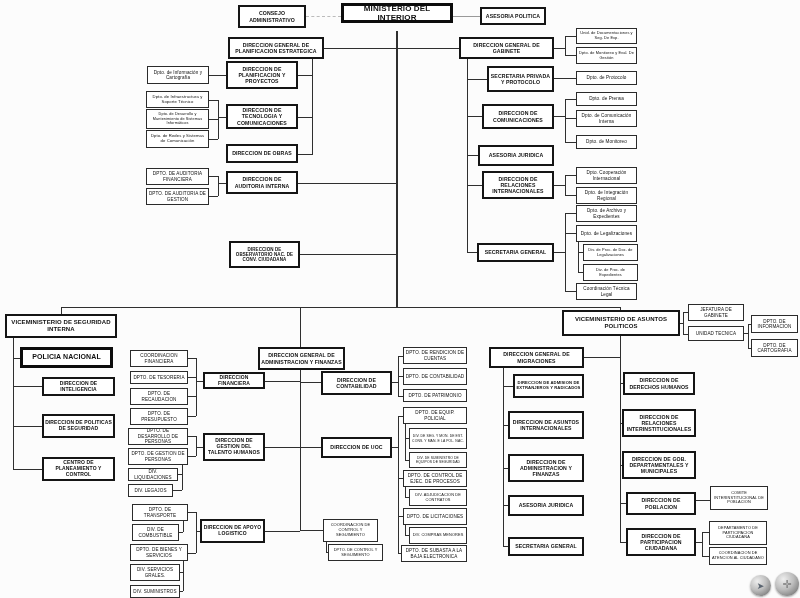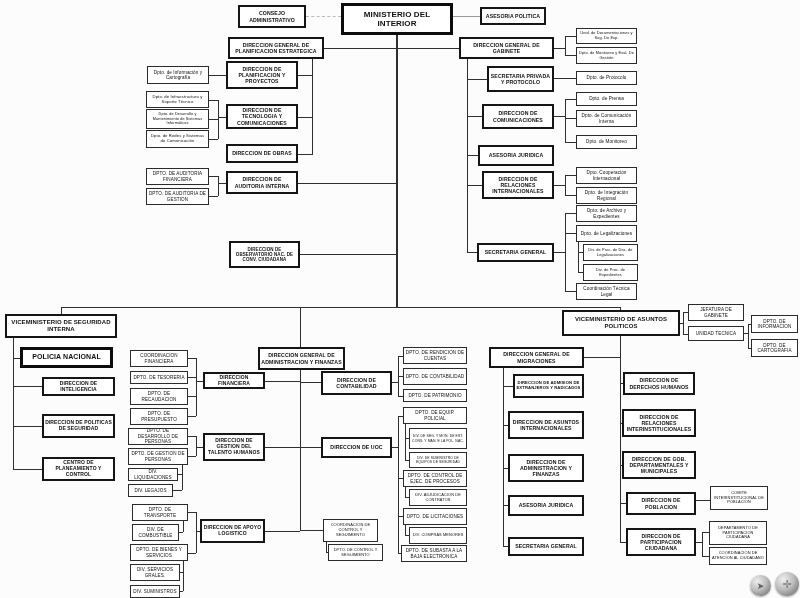--- a/index.html
+++ b/index.html
@@ -163,21 +163,21 @@
     <div class="line" style="left: 503px; top: 425px; width: 5px; height: 1px;"></div>
     <div class="line" style="left: 503px; top: 468px; width: 5px; height: 1px;"></div>
     <div class="line" style="left: 503px; top: 505px; width: 5px; height: 1px;"></div>
     <div class="line" style="left: 503px; top: 546px; width: 5px; height: 1px;"></div>
     <div class="line" style="left: 696px; top: 500px; width: 14px; height: 1px;"></div>
     <div class="line" style="left: 696px; top: 542px; width: 6px; height: 1px;"></div>
     <div class="line" style="left: 702px; top: 532px; width: 1px; height: 24px;"></div>
     <div class="line" style="left: 702px; top: 532px; width: 7px; height: 1px;"></div>
     <div class="line" style="left: 702px; top: 556px; width: 7px; height: 1px;"></div>
     <div class="node major" style="left: 238px; top: 5px; width: 68px; height: 23px;">CONSEJO ADMINISTRATIVO</div>
-    <div class="node root" style="left: 341px; top: 3px; width: 112px; height: 32px;">MINISTERIO DEL INTERIOR</div>
+    <div class="node root" style="left: 341px; top: 3px; width: 112px; height: 20px;">MINISTERIO DEL INTERIOR</div>
     <div class="node major" style="left: 480px; top: 7px; width: 66px; height: 18px;">ASESORIA POLITICA</div>
     <div class="node major" style="left: 228px; top: 37px; width: 96px; height: 22px;">DIRECCION GENERAL DE PLANIFICACION ESTRATEGICA</div>
     <div class="node major" style="left: 459px; top: 37px; width: 95px; height: 22px;">DIRECCION GENERAL DE GABINETE</div>
     <div class="node minor" style="left: 147px; top: 66px; width: 62px; height: 18px;">Dpto. de Información y Cartografía</div>
     <div class="node major" style="left: 226px; top: 61px; width: 72px; height: 28px;">DIRECCION DE PLANIFICACION Y PROYECTOS</div>
     <div class="node minor" style="left: 146px; top: 91px; width: 63px; height: 17px; font-size: 4.2px;">Dpto. de Infraestructura y Soporte Técnico</div>
     <div class="node minor" style="left: 146px; top: 109px; width: 63px; height: 20px; font-size: 3.8px;">Dpto. de Desarrollo y Mantenimiento de Sistemas Informáticos</div>
     <div class="node minor" style="left: 146px; top: 130px; width: 63px; height: 18px; font-size: 4.2px;">Dpto. de Redes y Sistemas de Comunicación</div>
     <div class="node major" style="left: 226px; top: 104px; width: 72px; height: 25px;">DIRECCION DE TECNOLOGIA Y COMUNICACIONES</div>
     <div class="node major" style="left: 226px; top: 144px; width: 72px; height: 19px;">DIRECCION DE OBRAS</div>

